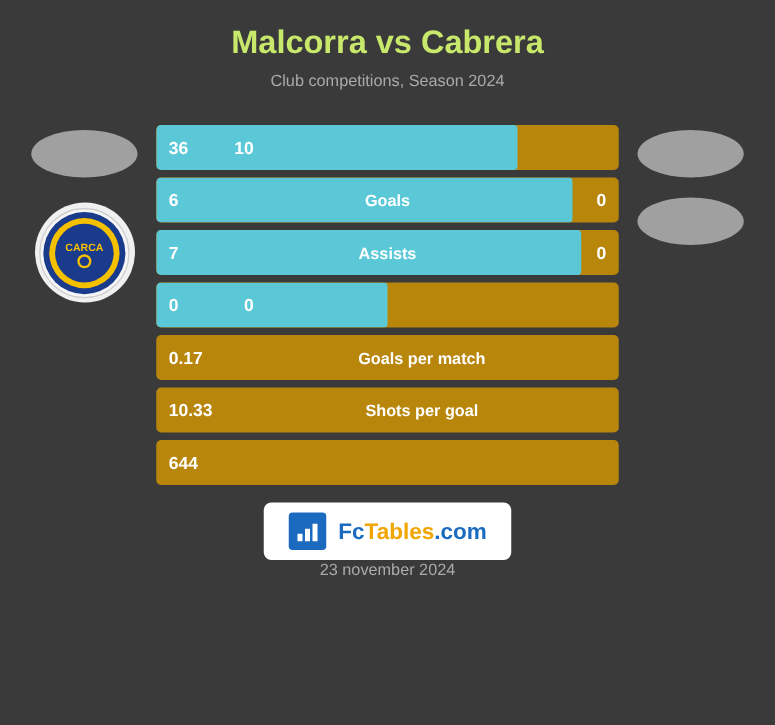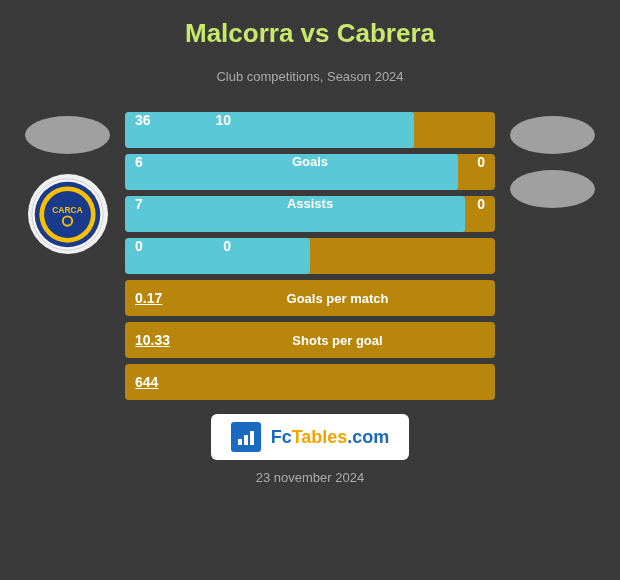--- a/index.html
+++ b/index.html
@@ -22,21 +22,21 @@
       flex-direction: column;
       align-items: center;
       padding: 18px 0 10px;
     }
 
     .title {
       color: #c8e86b;
       font-size: 26px;
       font-weight: bold;
       text-align: center;
-      margin-bottom: 20px;
+      margin-bottom: 8px;
     }
 
     .subtitle {
       color: #aaa;
       font-size: 13px;
       text-align: center;
       margin-bottom: 28px;
     }
 
     .main-content {
@@ -88,25 +88,25 @@
     .stats-section {
       flex: 1;
       display: flex;
       flex-direction: column;
       gap: 6px;
     }
 
     .stat-row {
       display: flex;
       flex-direction: row;
+      align-items: center;
       height: 36px;
       border-radius: 4px;
       overflow: hidden;
       position: relative;
-      gap: 28px;
     }
 
     .stat-row-with-bar {
       background: #b8860b;
       position: relative;
     }
 
     .stat-value-left {
       color: #fff;
       font-size: 14px;
@@ -156,21 +156,20 @@
       height: 36px;
       border-radius: 4px;
       padding: 0 10px;
     }
 
     .stat-single-value {
       color: #fff;
       font-size: 14px;
       font-weight: bold;
       min-width: 55px;
-      text-decoration: underline;
     }
 
     .stat-single-label {
       flex: 1;
       text-align: center;
       color: #fff;
       font-size: 13px;
       font-weight: bold;
     }
 
@@ -205,21 +204,20 @@
       color: #1a6abf;
     }
 
     .fctables-text span {
       color: #f0a500;
     }
 
     .date-text {
       color: #aaa;
       font-size: 13px;
-      margin-top: 10px;
       text-align: center;
     }
   </style>
 </head>
 <body>
 
 <div class="page-wrapper">
   <div class="title">Malcorra vs Cabrera</div>
   <div class="subtitle">Club competitions, Season 2024</div>
 

